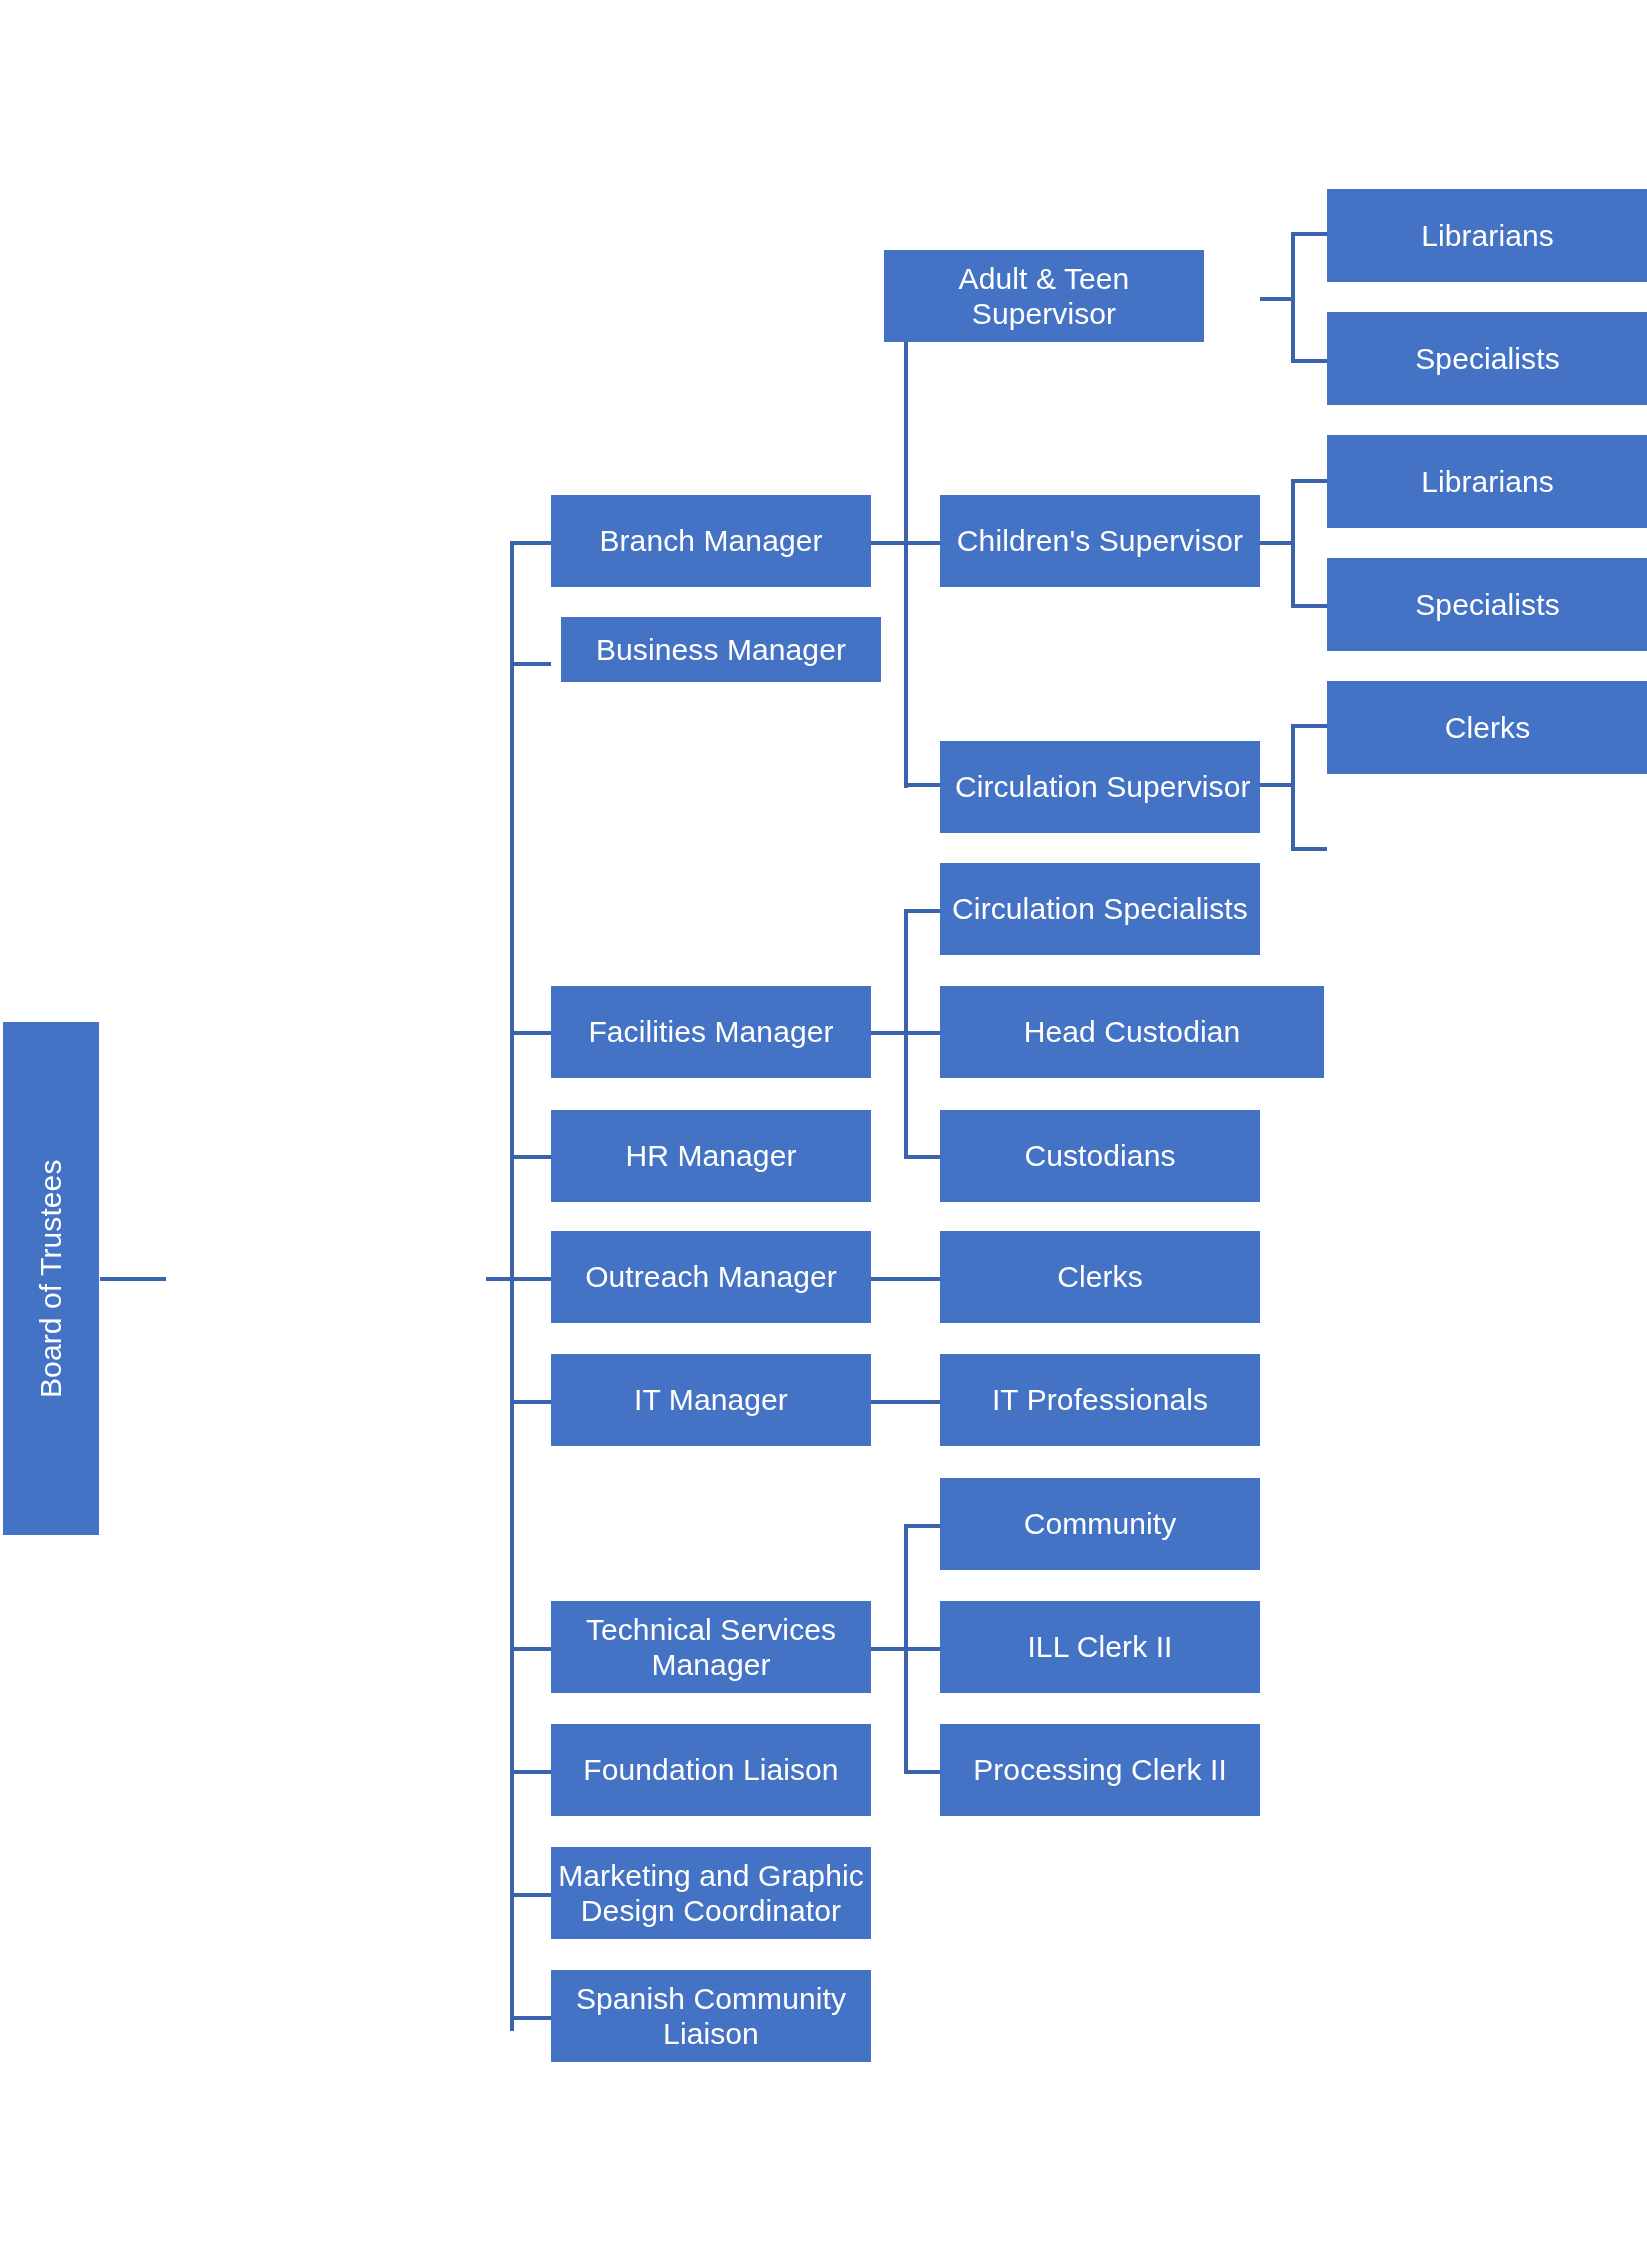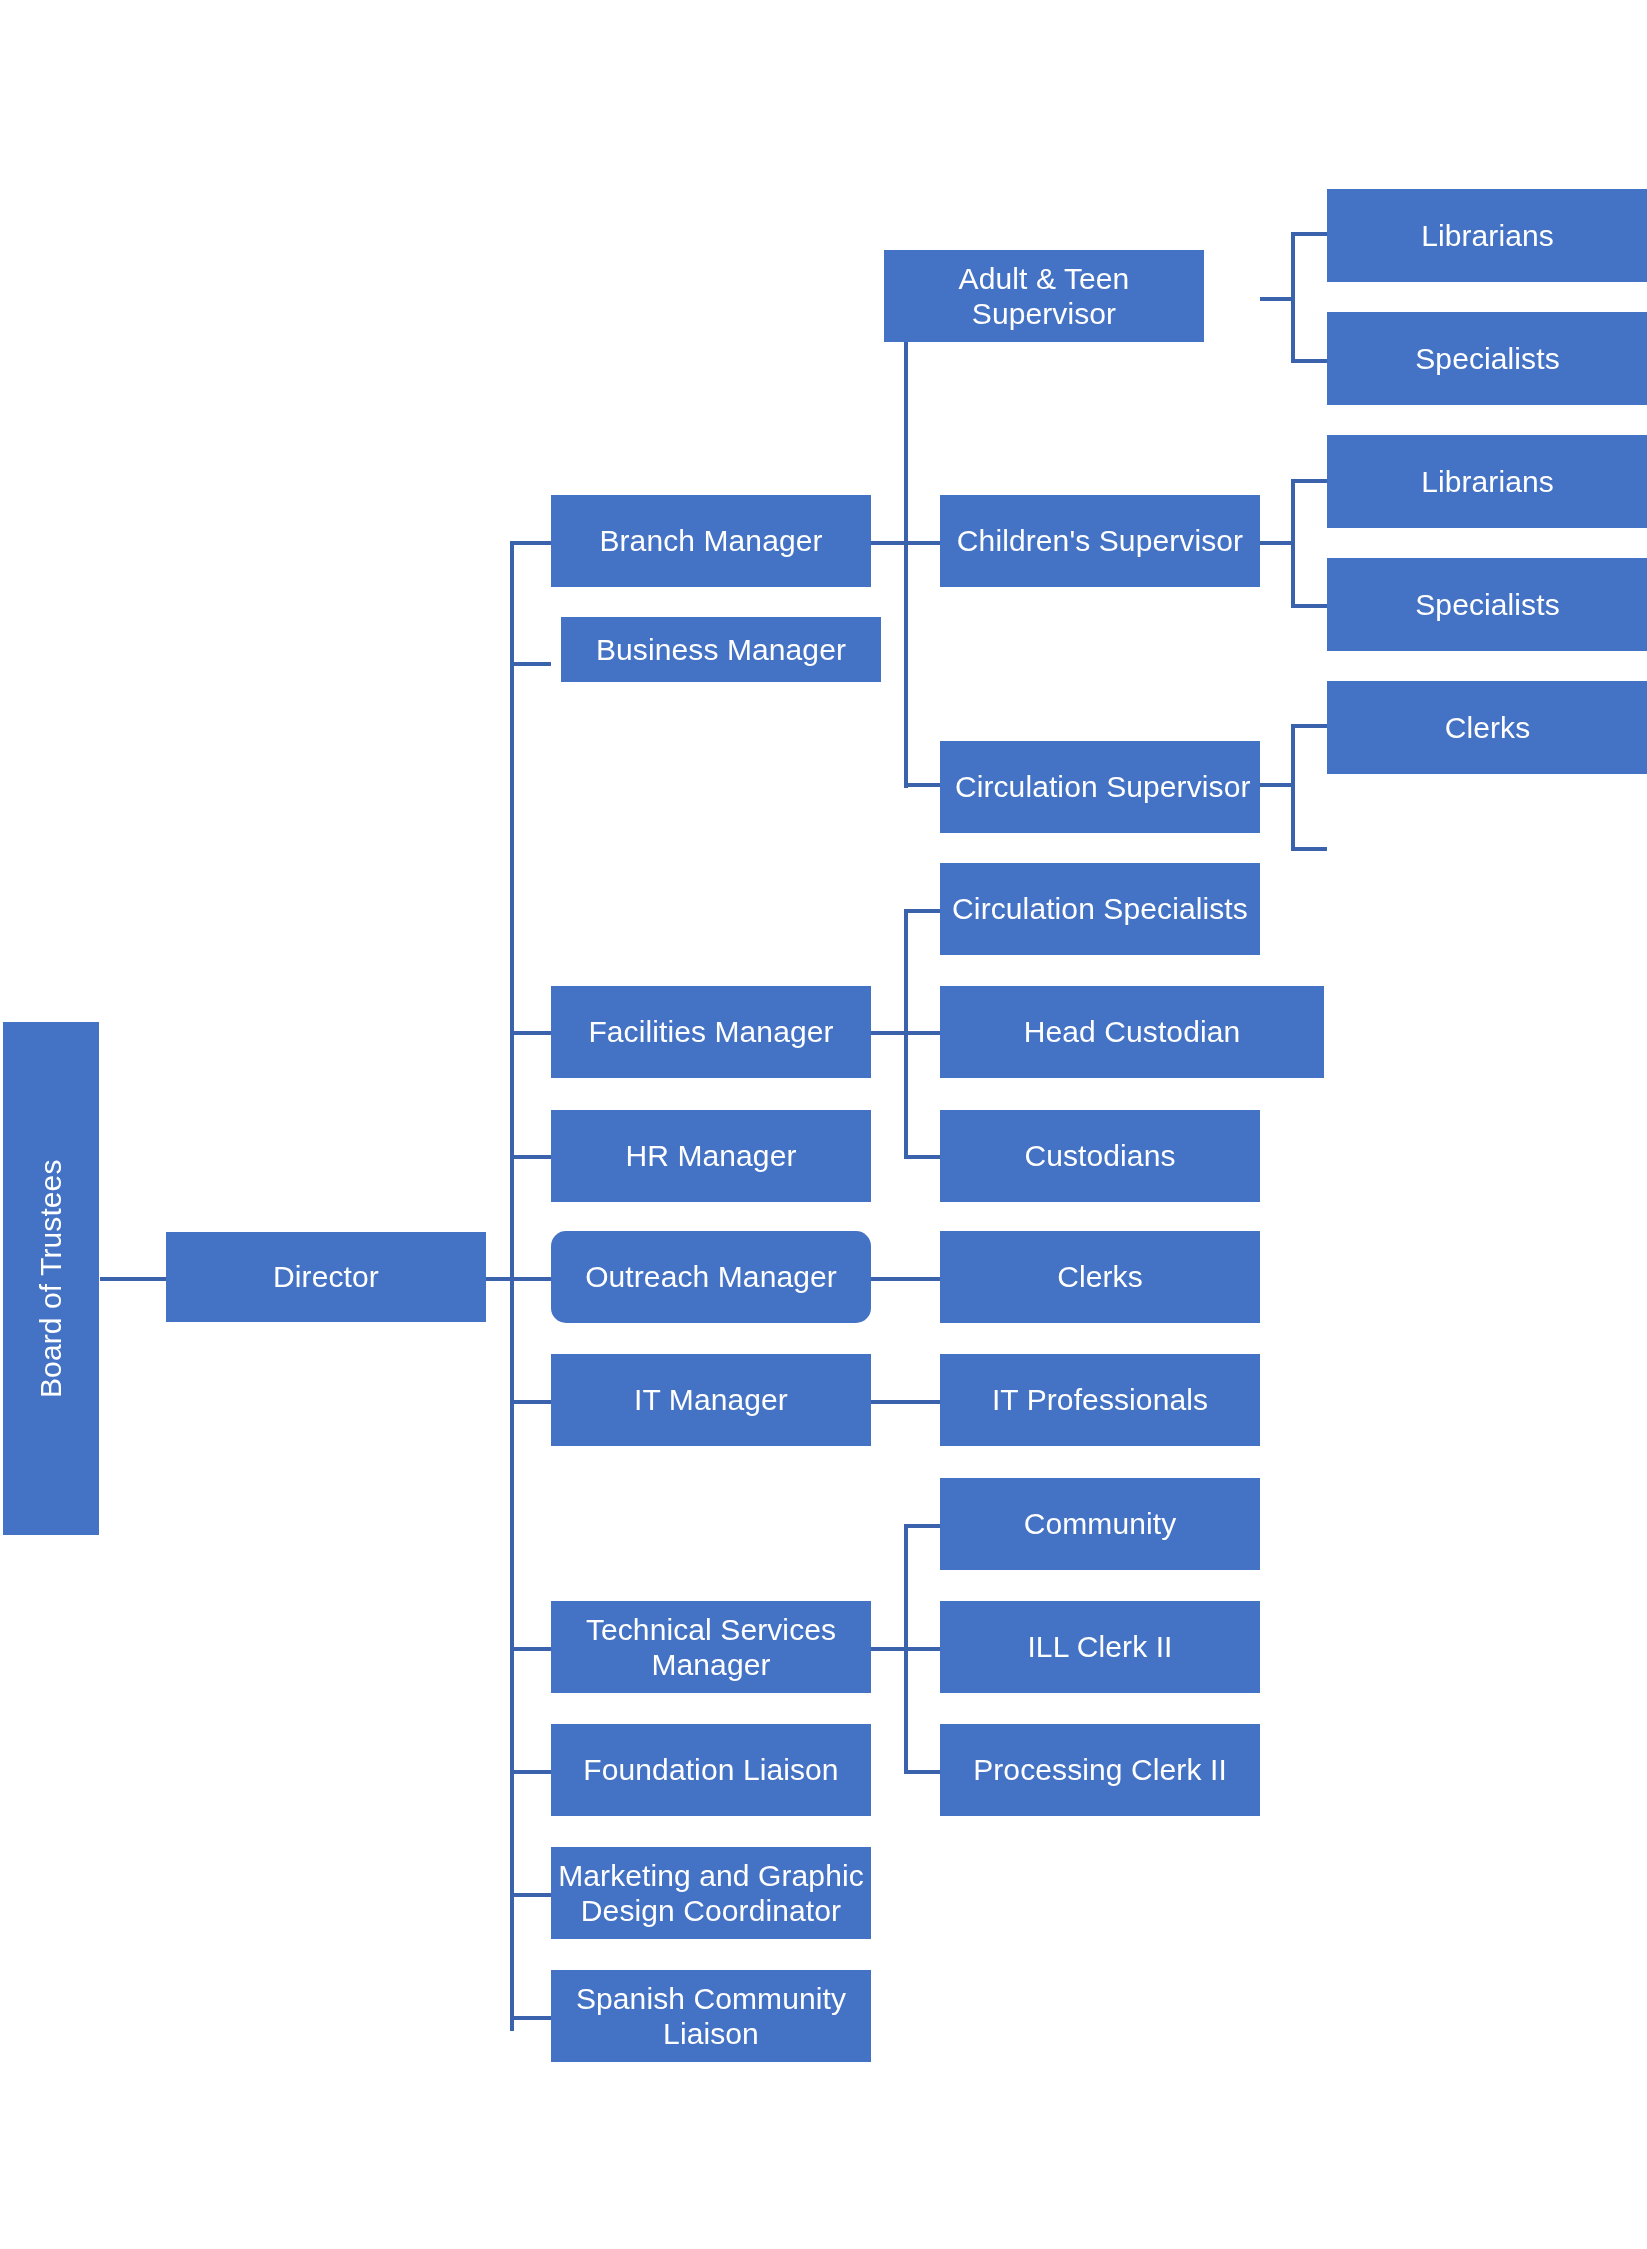--- a/index.html
+++ b/index.html
@@ -95,27 +95,26 @@
   <div class="conn h" style="left:871px; top:1400px; width:69px;"></div>
 
   <div class="conn h" style="left:871px; top:1647px; width:35px;"></div>
   <div class="conn v" style="left:904px; top:1524px; width:3.9px; height:248px;"></div>
   <div class="conn h" style="left:904px; top:1524px; width:36px;"></div>
   <div class="conn h" style="left:904px; top:1647px; width:36px;"></div>
   <div class="conn h" style="left:904px; top:1770px; width:36px;"></div>
 
   <div class="node vertical" style="left:3.3px; top:1022px; width:96px; height:513px; font-size:30px;">Board of Trustees</div>
 
-  <div class="node" style="left:166px; top:1232px; width:320px; height:90px;">Director</div>
 
   <div class="node" style="left:551px; top:495px; width:320px; height:92px;">Branch Manager</div>
   <div class="node" style="left:545px; top:617px; width:320px; height:65px;margin-left:16px;">Business Manager</div>
   <div class="node" style="left:551px; top:986px; width:320px; height:92px;">Facilities Manager</div>
   <div class="node" style="left:551px; top:1110px; width:320px; height:92px;">HR Manager</div>
-  <div class="node" style="left:551px; top:1231px; width:320px; height:92px;border-radius:15px;">Outreach Manager</div>
+  <div class="node" style="left:551px; top:1231px; width:320px; height:92px;">Outreach Manager</div>
   <div class="node" style="left:551px; top:1354px; width:320px; height:92px;">IT Manager</div>
   <div class="node" style="left:551px; top:1601px; width:320px; height:92px;">Technical Services Manager</div>
   <div class="node" style="left:551px; top:1724px; width:320px; height:92px;">Foundation Liaison</div>
   <div class="node" style="left:551px; top:1847px; width:320px; height:92px;">Marketing and Graphic Design Coordinator</div>
   <div class="node" style="left:551px; top:1970px; width:320px; height:92px;">Spanish Community Liaison</div>
 
   <div class="node" style="left:884px; top:250px; width:320px; height:92px;">Adult &amp; Teen Supervisor</div>
   <div class="node" style="left:940px; top:495px; width:320px; height:92px;">Children's Supervisor</div>
   <div class="node" style="left:940px; top:741px; width:320px; height:92px;padding-left:12px;">Circulation Supervisor</div>
   <div class="node" style="left:940px; top:863px; width:320px; height:92px;">Circulation Specialists</div>

